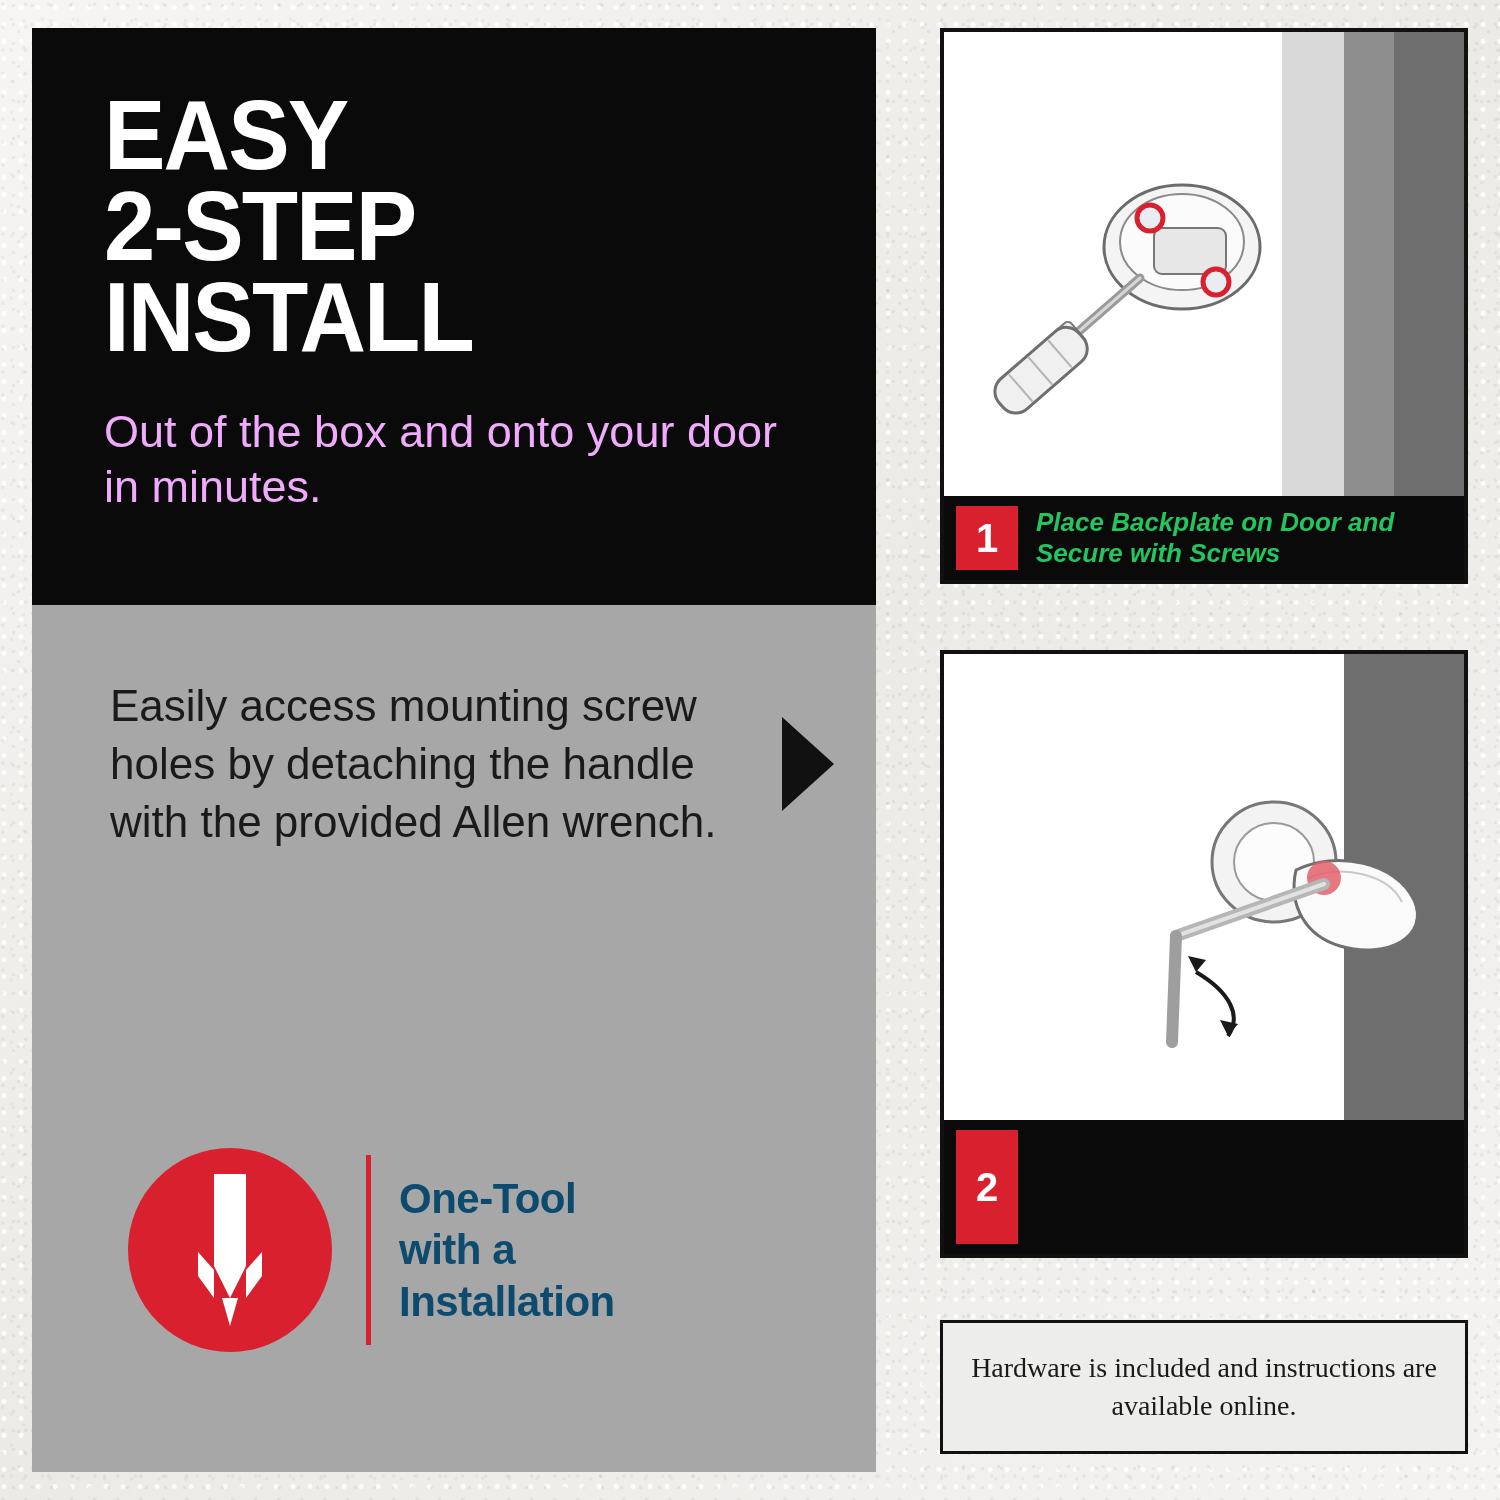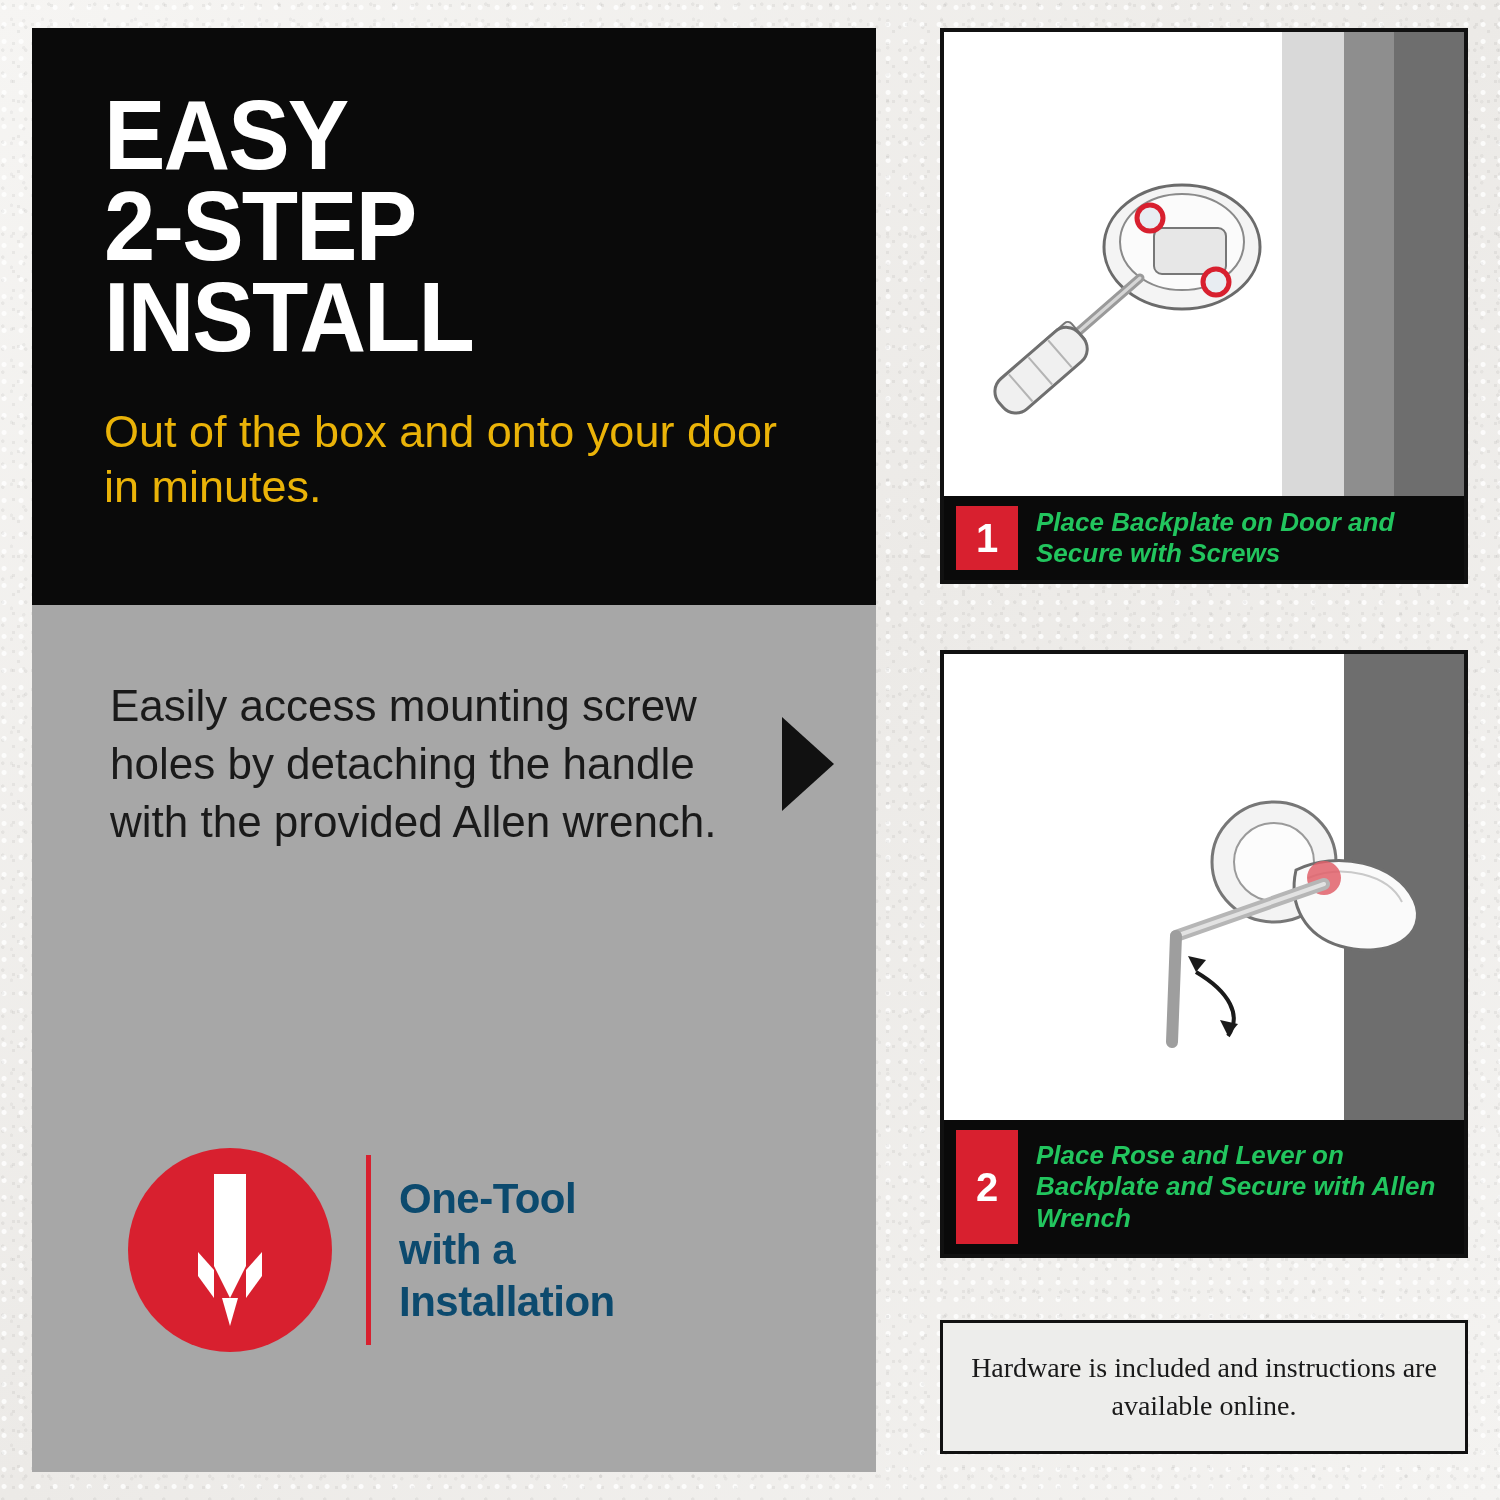--- a/index.html
+++ b/index.html
@@ -56,21 +56,21 @@
     font-weight: bold;
     font-size: 98px;
     line-height: 0.93;
     letter-spacing: -2px;
     font-stretch: condensed;
     transform: scaleX(0.94);
     transform-origin: left top;
     margin: 0;
   }
   .hero-sub {
-    color: #eab308;
+    color: #f0abfc;
     font-size: 45px;
     line-height: 1.22;
     margin-top: 42px;
     font-weight: normal;
   }
 
   .gray-panel {
     background: #a7a7a7;
     height: 867px;
     position: relative;
@@ -292,19 +292,18 @@
         <line x1="232" y1="282" x2="380" y2="230" stroke="#e2e2e2" stroke-width="4" stroke-linecap="round"></line>
         <line x1="232" y1="282" x2="228" y2="388" stroke="#9e9e9e" stroke-width="12" stroke-linecap="round"></line>
 
         <path d="M252 318 C286 338 298 362 284 382" fill="none" stroke="#1a1a1a" stroke-width="4"></path>
         <path d="M284 382 L276 366 L294 370 Z" fill="#1a1a1a"></path>
         <path d="M252 318 L244 302 L262 306 Z" fill="#1a1a1a"></path>
       </svg>
     </div>
     <div class="caption-bar">
       <div class="step-num">2</div>
-      <div class="caption-text">Place Rose and Lever on Backplate and Secure with Allen Wrench</div>
     </div>
   </div>
 
   <div class="footer-note">Hardware is included and instructions are available online.</div>
 
 </div>
 
 </body></html>

